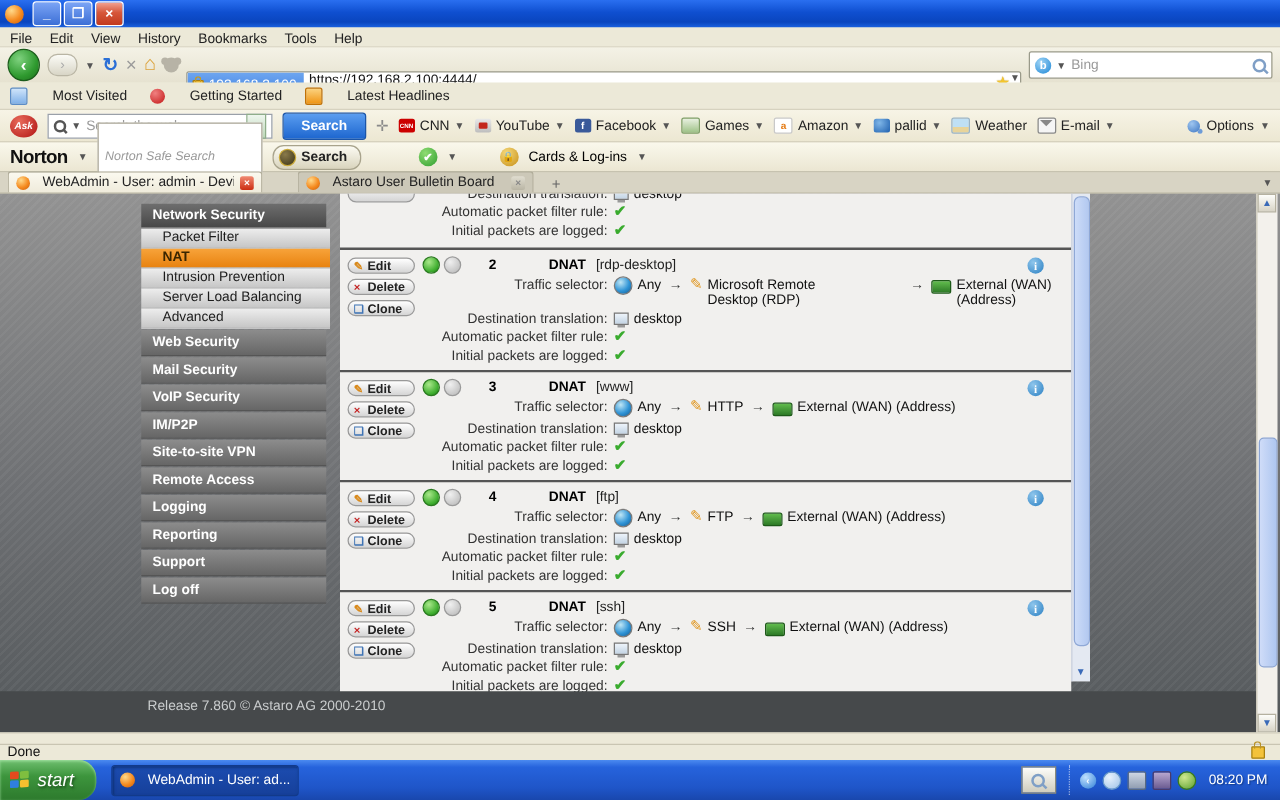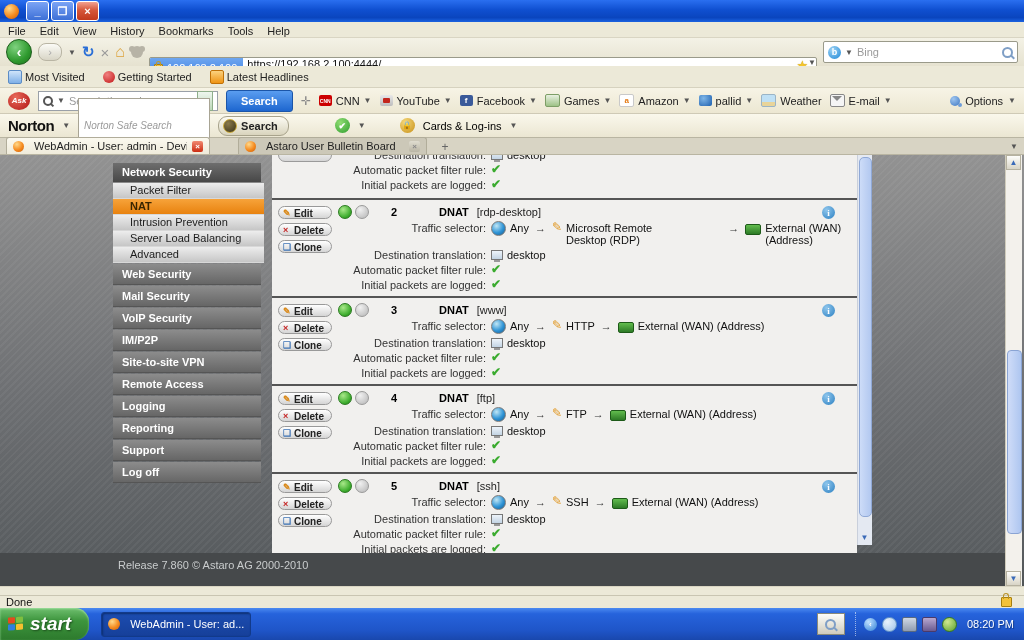--- a/index.html
+++ b/index.html
@@ -41,21 +41,21 @@
   .urltext{padding-left:4px;color:#111;flex:1;white-space:nowrap;overflow:hidden;}
   .star{color:#f3c52e;font-size:13px;text-shadow:0 0 1px #b78e10;}
   .searchbox{width:185px;height:20px;background:#fff;border:1px solid #9a9a8a;border-radius:2px;display:flex;align-items:center;padding:0 4px;gap:4px;}
   .bing-b{width:13px;height:13px;border-radius:50%;background:radial-gradient(circle at 35% 30%,#9fd4f5,#1c86d6);color:#fff;font-weight:bold;font-size:9px;display:flex;align-items:center;justify-content:center;}
   .ph{color:#9a9a9a;flex:1;}
   .mag{width:7px;height:7px;border:2px solid #7f9fc6;border-radius:50%;position:relative;flex:0 0 auto;}
   .mag::after{content:"";position:absolute;left:6px;top:7px;width:5px;height:2px;background:#7f9fc6;transform:rotate(45deg);}
 
   
   #bmbar{top:66px;height:22px;background:#ece9d8;border-bottom:1px solid #d6d2bf;display:flex;align-items:center;gap:18px;padding-left:8px;}
-  .bm{display:flex;align-items:center;gap:3px;color:#222;}
+  .bm{display:flex;align-items:center;gap:20px;color:#222;}
   .bm-ic1{width:12px;height:12px;border-radius:2px;background:linear-gradient(#cfe4fa,#7fb0e8);border:1px solid #5b8cc6;}
   .bm-ic2{width:12px;height:12px;border-radius:50%;background:radial-gradient(circle at 35% 30%,#f08080,#c21616);}
   .bm-ic3{width:12px;height:12px;border-radius:2px;background:linear-gradient(#fbd27f,#ef9413);border:1px solid #c07106;}
 
   
   #askbar{top:88px;height:26px;background:linear-gradient(#f7f4e6,#ece7d2);border-bottom:1px solid #cfcab6;
     display:flex;align-items:center;gap:8px;padding:0 8px;}
   .asklogo{width:22px;height:18px;border-radius:50%;background:radial-gradient(circle at 35% 30%,#e86a5a,#b01313);
     color:#fff;font-weight:bold;font-style:italic;font-size:8px;display:flex;align-items:center;justify-content:center;}
   .askfield{width:170px;height:18px;background:#fff;border:1px solid #9aa0a8;display:flex;align-items:center;gap:4px;padding:0 4px;}
@@ -172,21 +172,21 @@
   #chromestrip{top:586px;height:9px;background:#ece9d8;border-top:1px solid #d9d5c3;}
   #statusbar{top:595px;height:13px;background:#ece9d8;border-top:1px solid #c9c5b2;display:flex;align-items:center;padding:0 6px;}
   #statusbar .done{flex:1;color:#111;}
   .slock{width:9px;height:8px;background:#f3c23a;border:1px solid #a8800e;border-radius:1px;position:relative;margin-right:6px;}
   .slock::before{content:"";position:absolute;left:1px;top:-5px;width:4px;height:5px;border:1px solid #b8922a;border-bottom:none;border-radius:4px 4px 0 0;}
 
   
   #taskbar{top:608px;height:32px;background:linear-gradient(#4b8af0,#2663dc 18%,#1f55c8 70%,#1947ad);display:flex;align-items:center;}
   .startbtn{height:32px;padding:0 18px 0 8px;border-radius:0 14px 14px 0;display:flex;align-items:center;gap:6px;
     background:linear-gradient(#6fbf6f,#3d953d 40%,#2d7a2d);box-shadow:inset 0 1px 2px #9fdf9f;}
-  .startbtn .lbl{color:#fff;font-weight:bold;font-style:italic;font-size:19px;text-shadow:1px 1px 2px #1c4c1c;}
+  .startbtn .lbl{color:#fff;font-weight:normal;font-style:italic;font-size:15px;text-shadow:1px 1px 2px #1c4c1c;}
   .winflag{width:16px;height:14px;display:grid;grid-template-columns:7px 7px;grid-template-rows:6px 6px;gap:1px;transform:skewY(-4deg);}
   .winflag i{border-radius:1px;}
   .wf1{background:#e34a1e;}.wf2{background:#7fbf3f;}.wf3{background:#2f7fe0;}.wf4{background:#f5c02f;}
   .taskbtn{height:25px;width:150px;margin-left:12px;border-radius:3px;background:linear-gradient(#1c4cb0,#16409a);
     border:1px solid #123a8a;box-shadow:inset 1px 1px 2px #0d2f70;display:flex;align-items:center;gap:5px;padding:0 6px;box-sizing:border-box;}
   .taskbtn .txt{color:#fff;white-space:nowrap;overflow:hidden;}
   .tsearch{margin-left:auto;display:flex;align-items:center;}
   .tsearch input{width:138px;height:18px;border:1px solid #7a8ca8;font-size:11px;padding:0 4px;color:#555;font-family:"Liberation Sans",sans-serif;}
   .tsbtn{width:26px;height:20px;background:linear-gradient(#fdfdfa,#cfccbd);border:1px solid #8a8a7a;display:flex;align-items:center;justify-content:center;}
   .tray{display:flex;align-items:center;gap:5px;margin-left:10px;padding-left:8px;border-left:1px dotted rgba(255,255,255,.55);height:24px;}

